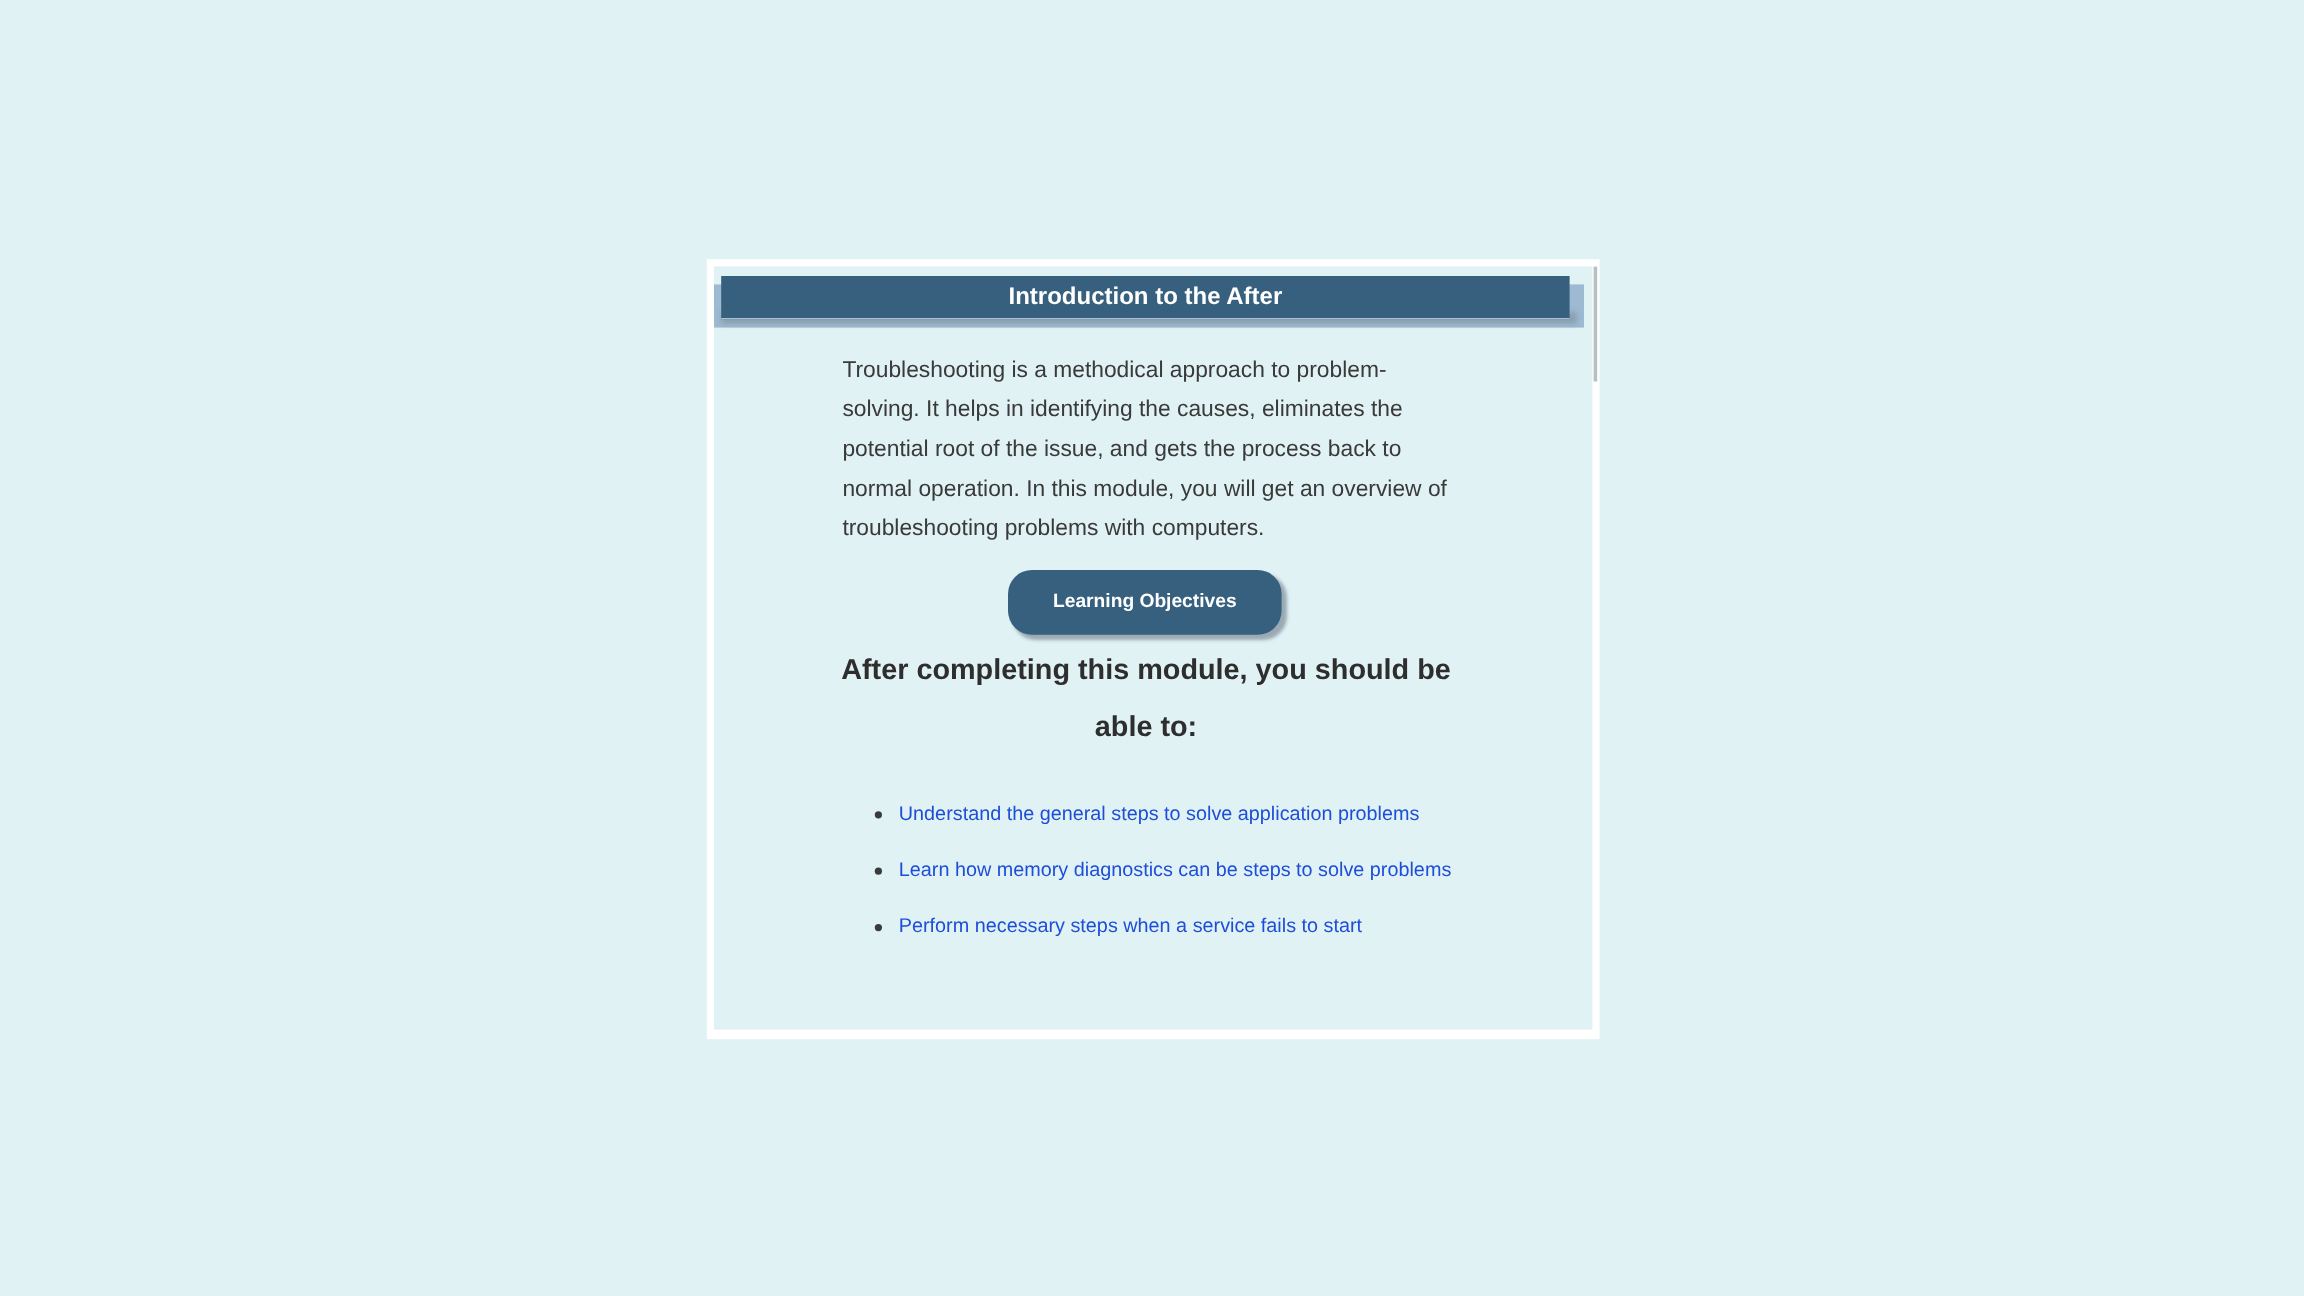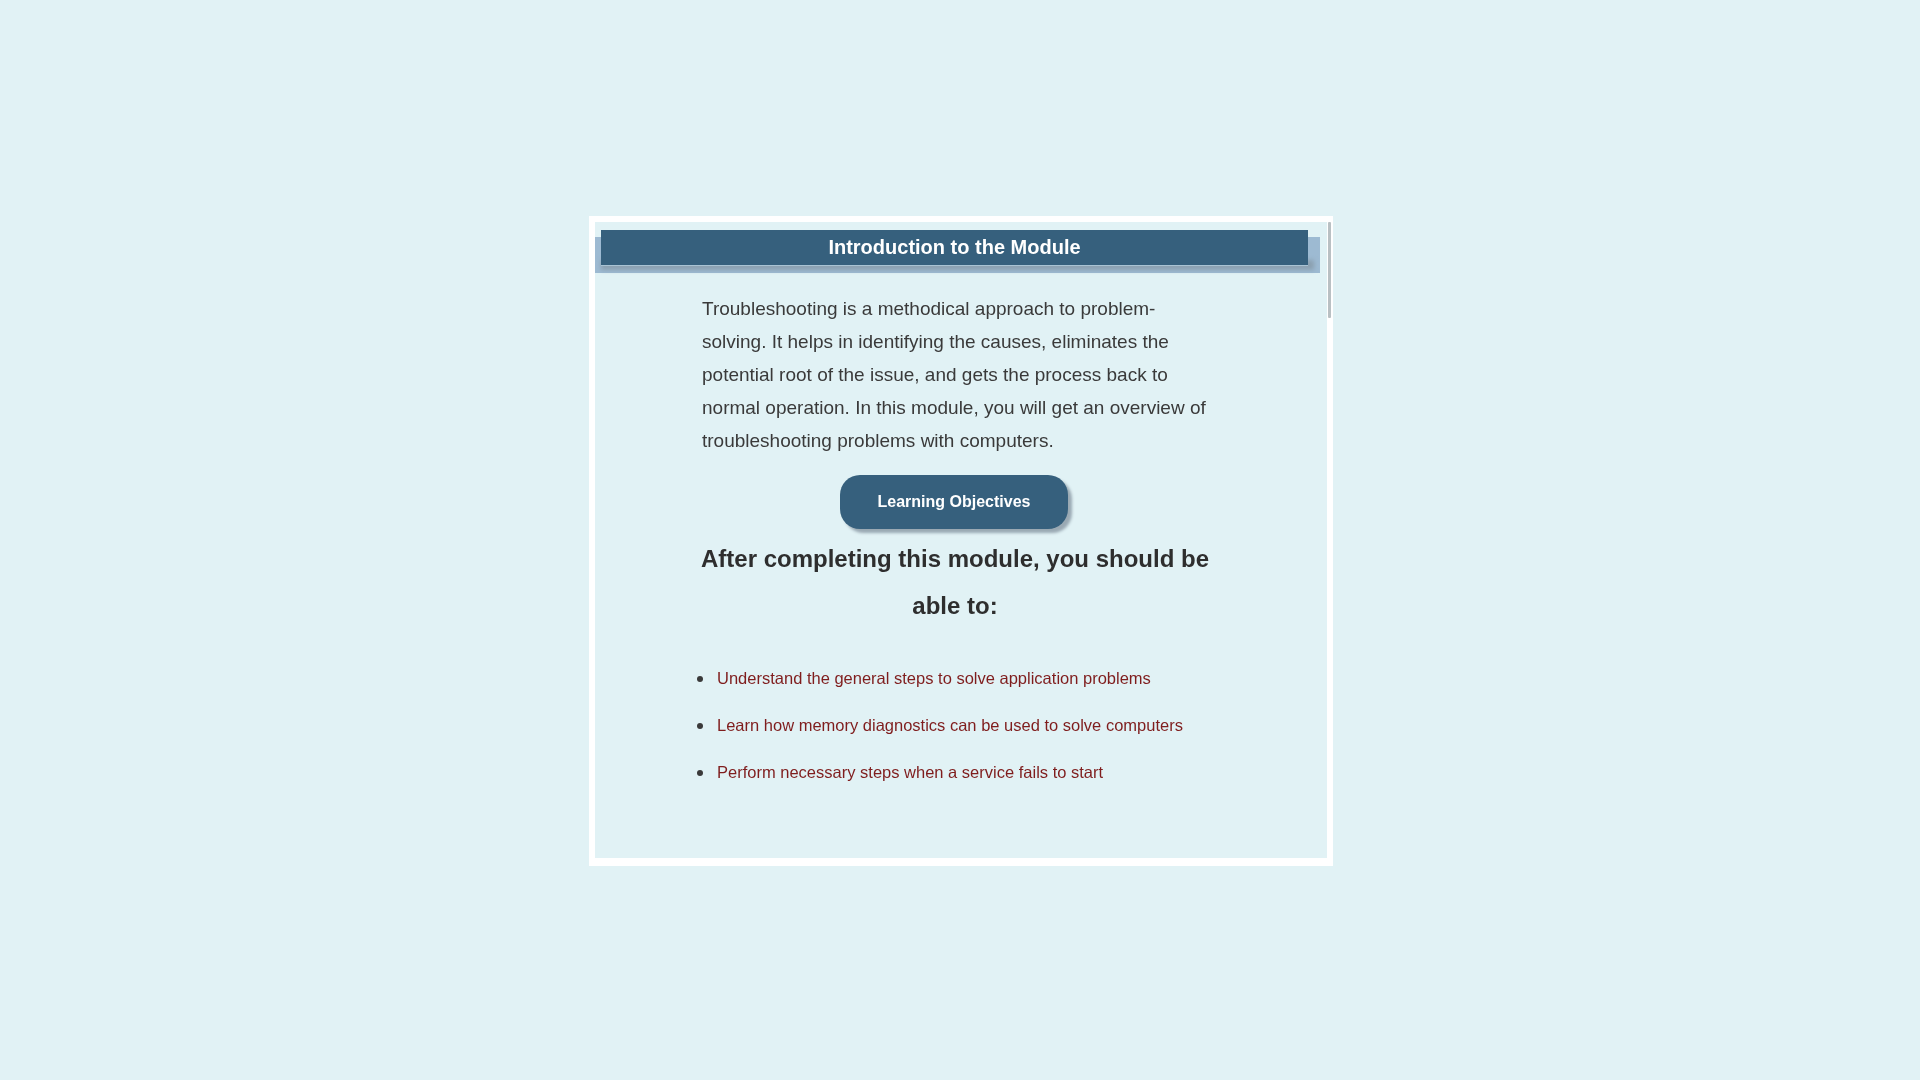--- a/index.html
+++ b/index.html
@@ -45,55 +45,55 @@
     border-radius:20px; background:#36607d; color:#ffffff;
     font-weight:bold; font-size:16px; border:none;
     display:flex; align-items:center; justify-content:center;
     box-shadow:4px 4px 3px #9aa9b3; cursor:pointer;
   }
   .subhead {
     position:absolute; left:100px; top:313px; width:520px;
     text-align:center; color:#2e2e2e; font-weight:bold; font-size:24px; line-height:47px;
   }
   .objectives {
-    position:absolute; left:90px; top:440px; width:520px;
+    position:absolute; left:122px; top:440px; width:520px;
     margin:0; padding:0 0 0 32px; list-style:none;
-    color:#7f1d1d; font-size:16.5px; line-height:33px;
+    color:#1d4ed8; font-size:16.5px; line-height:33px;
   }
   .objectives li { position:relative; margin-bottom:14px; }
   .objectives li .dot {
     position:absolute; left:-20px; top:14px; width:6px; height:6px; border-radius:50%;
     background:#3a3a3a;
   }
 </style>
 </head>
 <body>
 
 <div class="frame">
   <div class="panel">
     <div class="header-wrap">
       <div class="header-shadow"></div>
       <div class="header-shadow2"></div>
-      <div class="header">Introduction to the Module</div>
+      <div class="header">Introduction to the After</div>
     </div>
 
     <div class="intro">Troubleshooting is a methodical approach to problem-solving. It helps in identifying the causes, eliminates the potential root of the issue, and gets the process back to normal operation. In this module, you will get an overview of troubleshooting problems with computers.</div>
 
     <button class="lo-btn">Learning Objectives</button>
 
     <div class="subhead">After completing this module, you should be able to:</div>
 
     <ul class="objectives">
       <li>
         <span class="dot"></span>
         <span>Understand the general steps to solve application problems</span>
       </li>
       <li>
         <span class="dot"></span>
-        <span>Learn how memory diagnostics can be used to solve computers</span>
+        <span>Learn how memory diagnostics can be steps to solve problems</span>
       </li>
       <li>
         <span class="dot"></span>
         <span>Perform necessary steps when a service fails to start</span>
       </li>
     </ul>
   </div>
   <div class="scrollbar"></div>
 </div>
 

